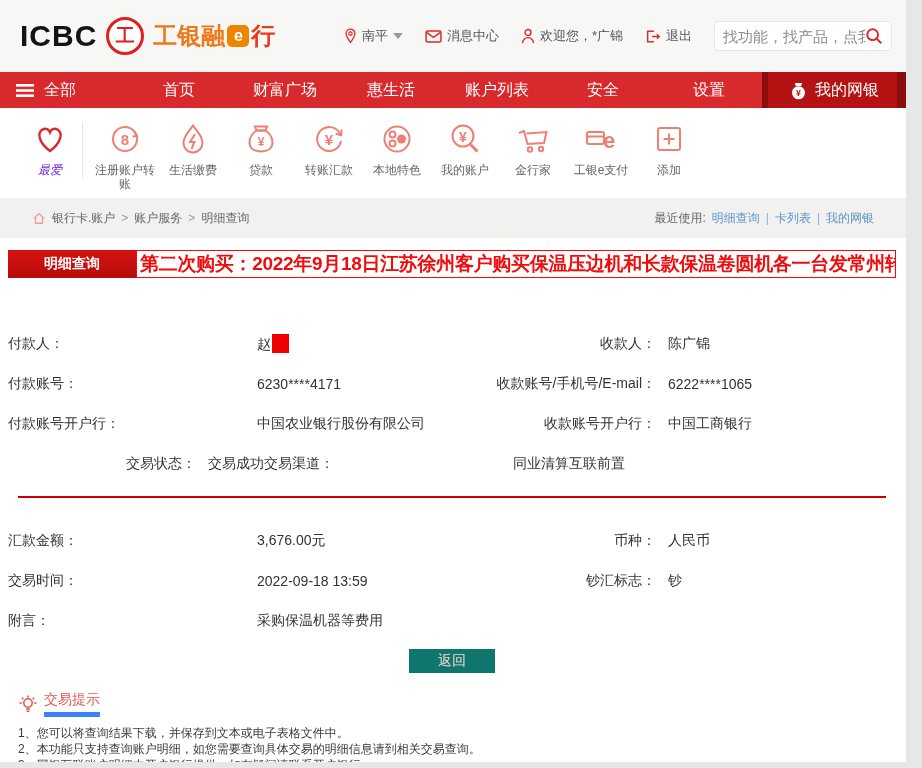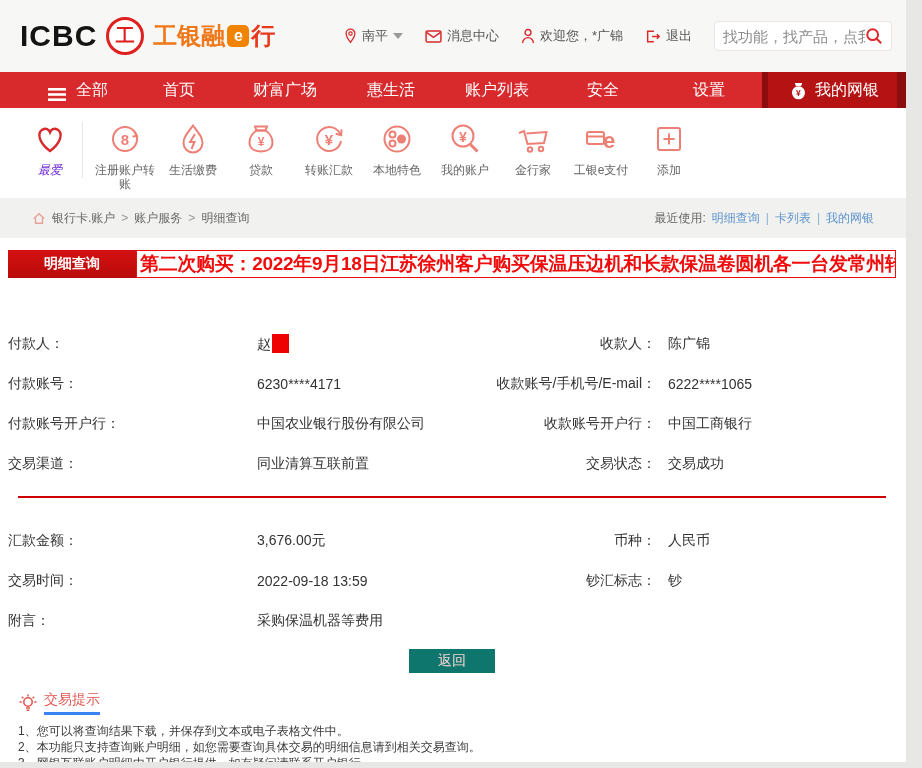--- a/index.html
+++ b/index.html
@@ -17,21 +17,21 @@
   .brand .suffix { color:#e8391d; }
   .header-right { margin-left:auto; display:flex; align-items:center; gap:22px; font-size:13px; color:#555; }
   .hdr-item { display:flex; align-items:center; gap:5px; cursor:pointer; white-space:nowrap; }
   .caret { width:0; height:0; border-left:5px solid transparent; border-right:5px solid transparent; border-top:6px solid #9a9a9a; }
   .search-box { width:178px; height:30px; background:#fff; border:1px solid #eee4e4; border-radius:4px; display:flex; align-items:center; padding:0 8px; }
   .search-box input { border:none; outline:none; flex:1; font-size:15px; color:#8b5cf6; min-width:0; background:transparent; font-family:inherit; }
   .search-box input::placeholder { color:#8c8c8c; }
 
   
   .nav { height:36px; background:#d8292d; display:flex; align-items:center; color:#fff; font-size:16px; }
-  .nav-all { display:flex; align-items:flex-end; gap:10px; padding-left:48px; width:126px; cursor:pointer; }
+  .nav-all { display:flex; align-items:center; gap:10px; padding-left:16px; width:126px; cursor:pointer; }
   .nav-item { flex:1; text-align:center; cursor:pointer; }
   .nav-hl { width:144px; height:36px; display:flex; align-items:center; justify-content:center; gap:7px; cursor:pointer;
     background:linear-gradient(90deg,#8c0d0d 0,#8c0d0d 6px,#b51313 6px,#b51313 calc(100% - 9px),#8c0d0d calc(100% - 9px)); }
 
   
   .toolbar { height:90px; background:#fff; display:flex; align-items:flex-start; padding:12px 0 0 22px; }
   .tool-item { width:68px; display:flex; flex-direction:column; align-items:center; gap:5px; font-size:12px; color:#666; text-align:center; cursor:pointer; line-height:14px; }
   .tool-item.fav { width:56px; }
   .tool-item.fav .tool-label { color:#6d28d9;font-style:italic; }
   .tool-divider { width:1px; height:56px; background:#e6e6e6; margin:2px 8px 0 4px; }
@@ -60,21 +60,21 @@
   .cell-right .lbl { width:188px; text-align:right; }
   .val { margin-left:12px; }
   .redact { display:inline-block; width:17px; height:19px; background:#ee0202; vertical-align:-4px; margin-left:1px; }
   .hr-red { height:2px; background:#cf0000; margin:12px 10px 23px 10px; }
 
   .btn-row { text-align:center; margin-top:8px; }
   .back-btn { width:86px; height:24px; background:#0f766e; color:#fbd8d6; border:none; font-size:14px; cursor:pointer; font-family:inherit; }
 
   .tips { margin-top:18px; padding-left:10px; }
   .tips-title { display:flex; align-items:center; gap:6px; font-size:14px; color:#e2574f; }
-  .tips-title .t { border-bottom:3px solid #3b82f6; padding-bottom:3px; }
+  .tips-title .t { border-bottom:5px solid #3b82f6; padding-bottom:3px; }
   .tips-list { margin-top:9px; font-size:12px; color:#3a3a3a; line-height:15px; }
   .tip-line { margin-bottom:1px; }
 
   svg { display:block; }
 </style>
 </head>
 <body>
 
 <div class="page">
 
@@ -306,27 +306,27 @@
         <div class="cell cell-left">
             <span class="lbl">付款账号开户行：</span>
             <span class="val">中国农业银行股份有限公司</span>
           </div>
         <div class="cell cell-right">
             <span class="lbl">收款账号开户行：</span>
             <span class="val">中国工商银行</span>
           </div>
       </div>
       <div class="detail-row">
+        <div class="cell cell-right">
+            <span class="lbl">交易状态：</span>
+            <span class="val">交易成功</span>
+          </div>
         <div class="cell cell-left">
             <span class="lbl">交易渠道：</span>
             <span class="val">同业清算互联前置</span>
-          </div>
-        <div class="cell cell-right">
-            <span class="lbl">交易状态：</span>
-            <span class="val">交易成功</span>
           </div>
       </div>
 
       <div class="hr-red"></div>
 
       <div class="detail-row">
         <div class="cell cell-left">
             <span class="lbl">汇款金额：</span>
             <span class="val">3,676.00元</span>
           </div>

